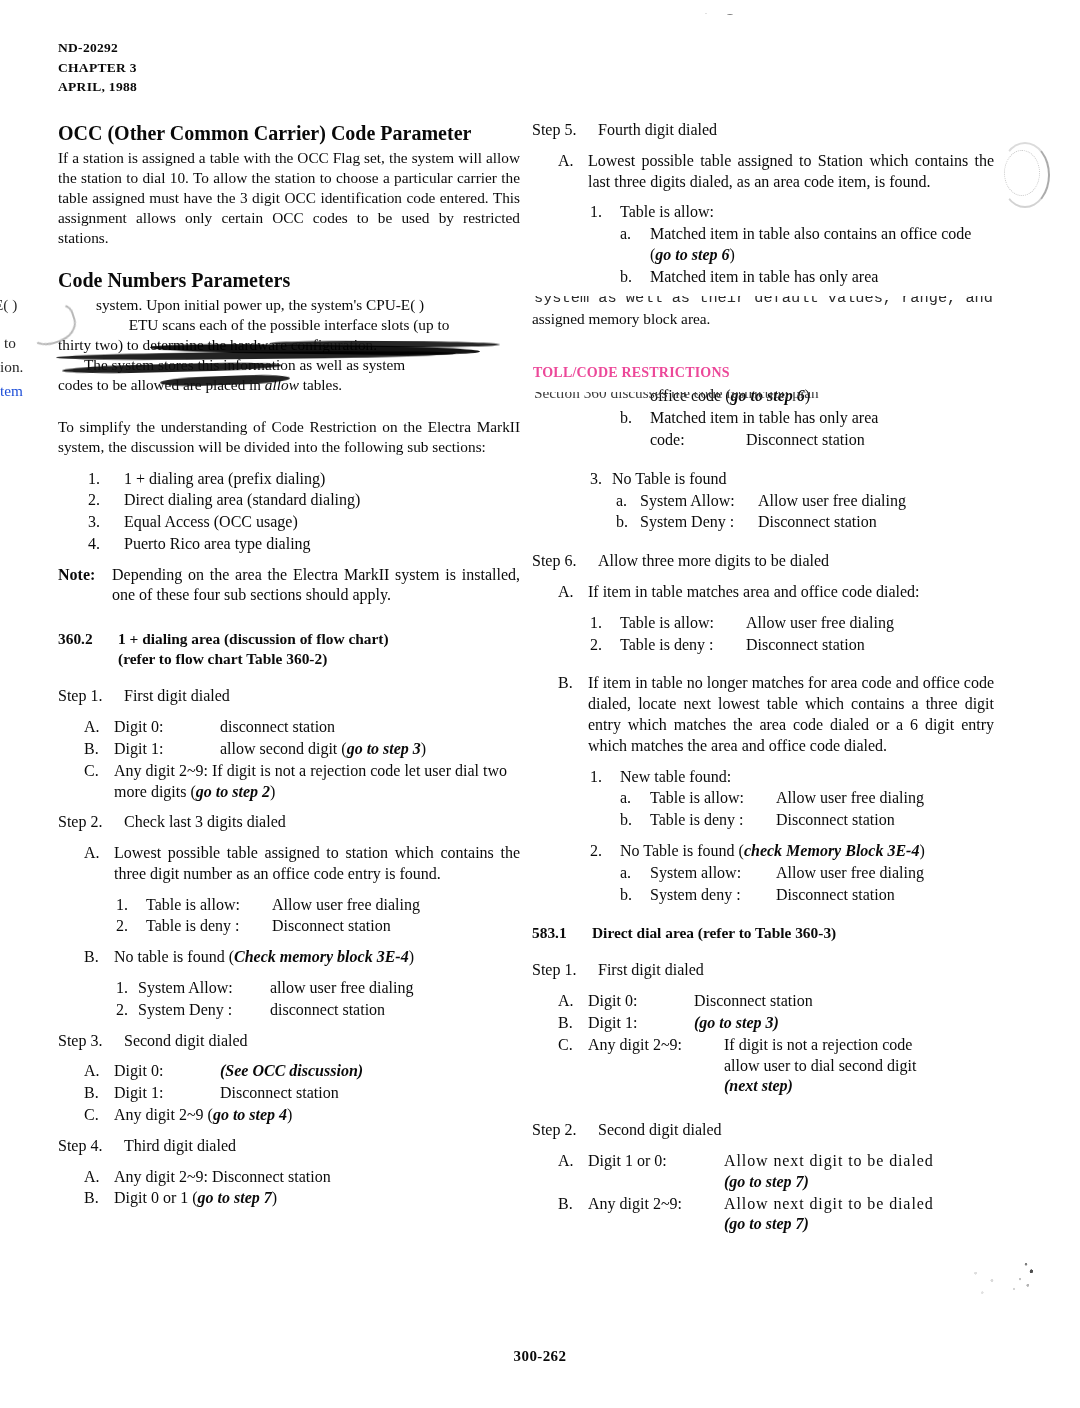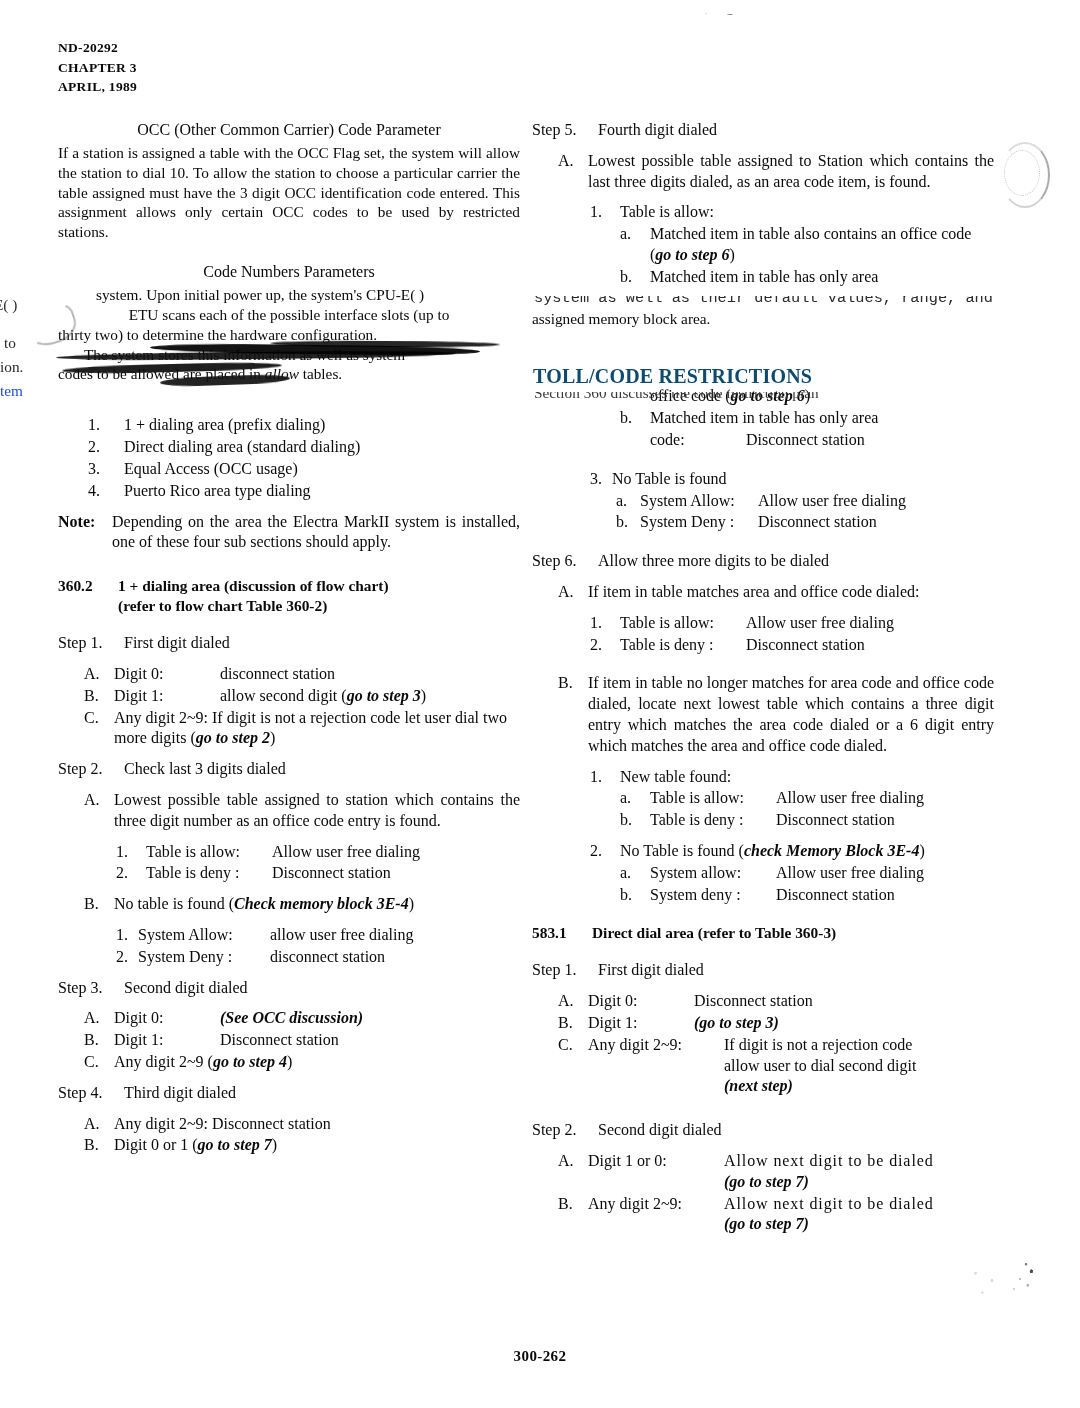--- a/index.html
+++ b/index.html
@@ -18,21 +18,21 @@
     font-family:"Liberation Serif","DejaVu Serif",serif;
   }
 
   
   .col{position:absolute;top:120px;width:462px;}
   .col-left{left:58px;}
   .col-right{left:532px;}
 
   
   .h-sub{
-    font-weight:normal;font-size:16px;margin:0 0 2px 0;line-height:1.3;text-align:center;
+    font-weight:bold;font-size:20px;margin:0 0 2px 0;line-height:1.3;
   }
   p.body{
     font-size:15.3px;line-height:1.30;margin:0 0 3px 0;text-align:justify;
     text-justify:inter-word;
   }
   p.body.last{text-align:left;}
   .gap-s{height:9px;}
   .gap-m{height:17px;}
   .gap-l{height:22px;}
 
@@ -199,21 +199,21 @@
   #ghost-sec .gl{left:0;top:-8px;color:#3a3a3a;}
 </style>
 </head>
 <body>
 
 <div class="page">
 
   <div class="doc-header">
     <div>ND-20292</div>
     <div>CHAPTER 3</div>
-    <div>APRIL, 1989</div>
+    <div>APRIL, 1988</div>
   </div>
 
   <div class="col col-left">
 
     <div class="h-sub">OCC (Other Common Carrier) Code Parameter</div>
     <p class="body">If a station is assigned a table with the OCC Flag set, the system will allow the station to dial 10.  To allow the station to choose a particular carrier the table assigned must have the 3 digit OCC identification code entered.  This assignment allows only certain OCC codes to be used by restricted stations.</p>
 
     <div class="gap-m"></div>
 
     <div class="h-sub">Code Numbers Parameters</div>
@@ -221,20 +221,21 @@
     <div>
       <p class="body last" style="text-indent:38px;margin-bottom:0;">system.  Upon initial power up, the system's CPU-E( )</p>
       <p class="body last" style="margin-bottom:0;text-align:center;">ETU scans each of the possible interface slots (up to</p>
       <p class="body last" style="margin-bottom:0;">thirty two) to determine the hardware configuration.</p>
       <p class="body last" style="text-indent:26px;margin-bottom:0;">The system stores this information as well as system</p>
       <p class="body last" style="margin-bottom:0;"><span>codes to be allowed are placed in </span><i>allow</i><span> tables.</span></p>
     </div>
 
     <div class="gap-l"></div>
 
+    <p class="body">To simplify the understanding of Code Restriction on the Electra MarkII system, the discussion will be divided into the following sub sections:</p>
 
     <div class="gap-s"></div>
 
     <div>
       <div class="row lvl-list">
         <span class="mk">1.</span>
         <span class="tx">1 + dialing area (prefix dialing)</span>
       </div>
       <div class="row lvl-list">
         <span class="mk">2.</span>
@@ -610,21 +611,21 @@
   <div class="ghost-clip" id="ghost-line-a">
     <span class="gl">system as well as their default values, range, and the</span>
   </div>
   <div class="ghost-clip" id="ghost-edge-1">
     <span class="gl">E( )</span>
   </div>
   <div class="ghost" style="left:4px;top:334px;font-size:15.3px;color:#262626;">to</div>
   <div class="ghost" style="left:0px;top:358px;font-size:15.3px;color:#262626;">ion.</div>
   <div class="ghost" style="left:0px;top:382px;font-size:15.3px;color:#1d4ed8;">tem</div>
 
-  <div class="ghost" style="left:533px;top:365px;font-size:20px;font-weight:bold;color:#0c4a6e;letter-spacing:.2px;">TOLL/CODE RESTRICTIONS</div>
+  <div class="ghost" style="left:533px;top:365px;font-size:14px;font-weight:bold;color:#ec4899;letter-spacing:.2px;">TOLL/CODE RESTRICTIONS</div>
 
   <div class="ghost-clip" id="ghost-sec">
     <span class="gl">Section  360  discusses  the  code  restriction  plan</span>
   </div>
 
   <div class="smear smear-1"></div>
   <div class="smear smear-5"></div>
   <div class="smear smear-2"></div>
   <div class="smear smear-3"></div>
   <div class="smear smear-4"></div>

